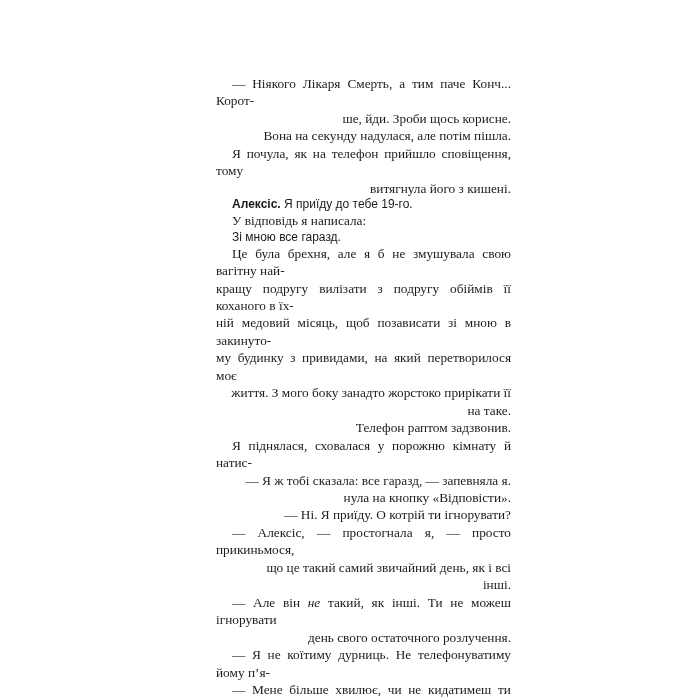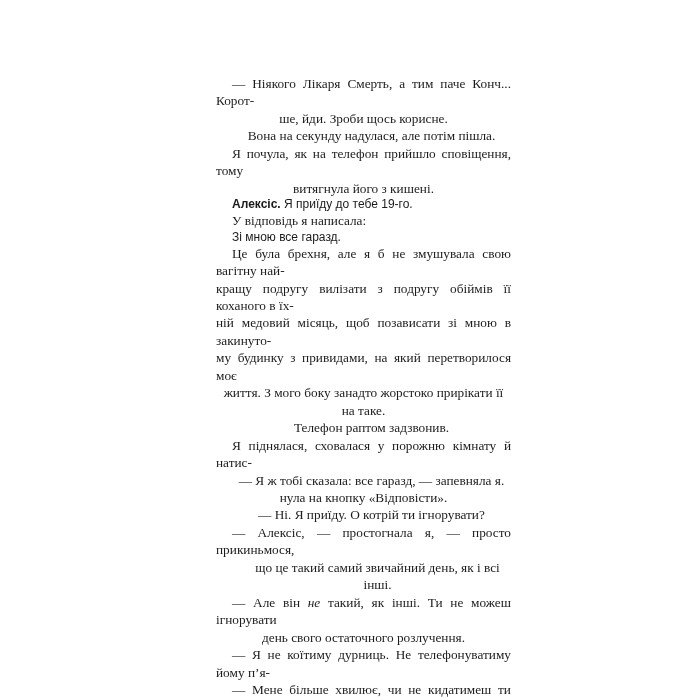--- a/index.html
+++ b/index.html
@@ -51,21 +51,21 @@
     -webkit-hyphens: manual;
     hyphens: manual;
   }
 
   .body-block p {
     margin: 0;
     text-indent: 16px;
     text-align: justify;
   }
   .body-block p.last-of-para {
-    text-align: center;
+    text-align: right;
   }
 
   
   .msg {
     font-family: "Liberation Sans", "DejaVu Sans", sans-serif;
     font-size: 12px;
     line-height: 15px;
     color: #1b1b1b;
     text-indent: 0;
     text-align: left;

